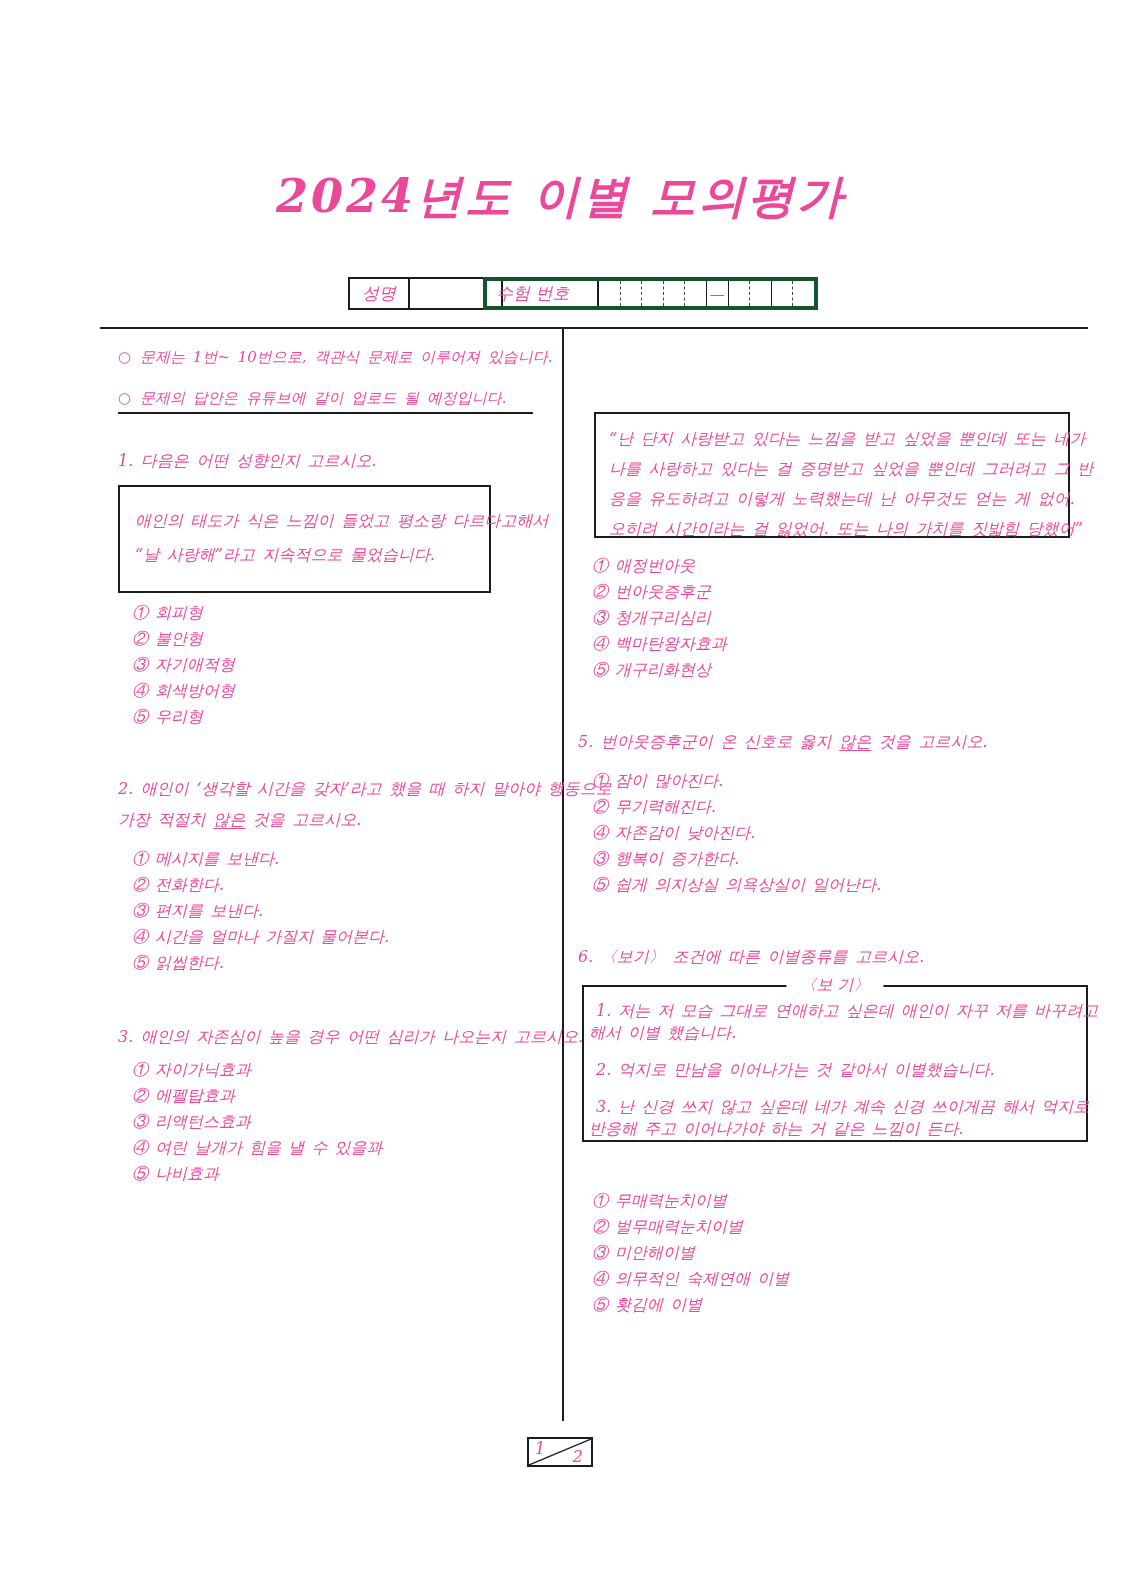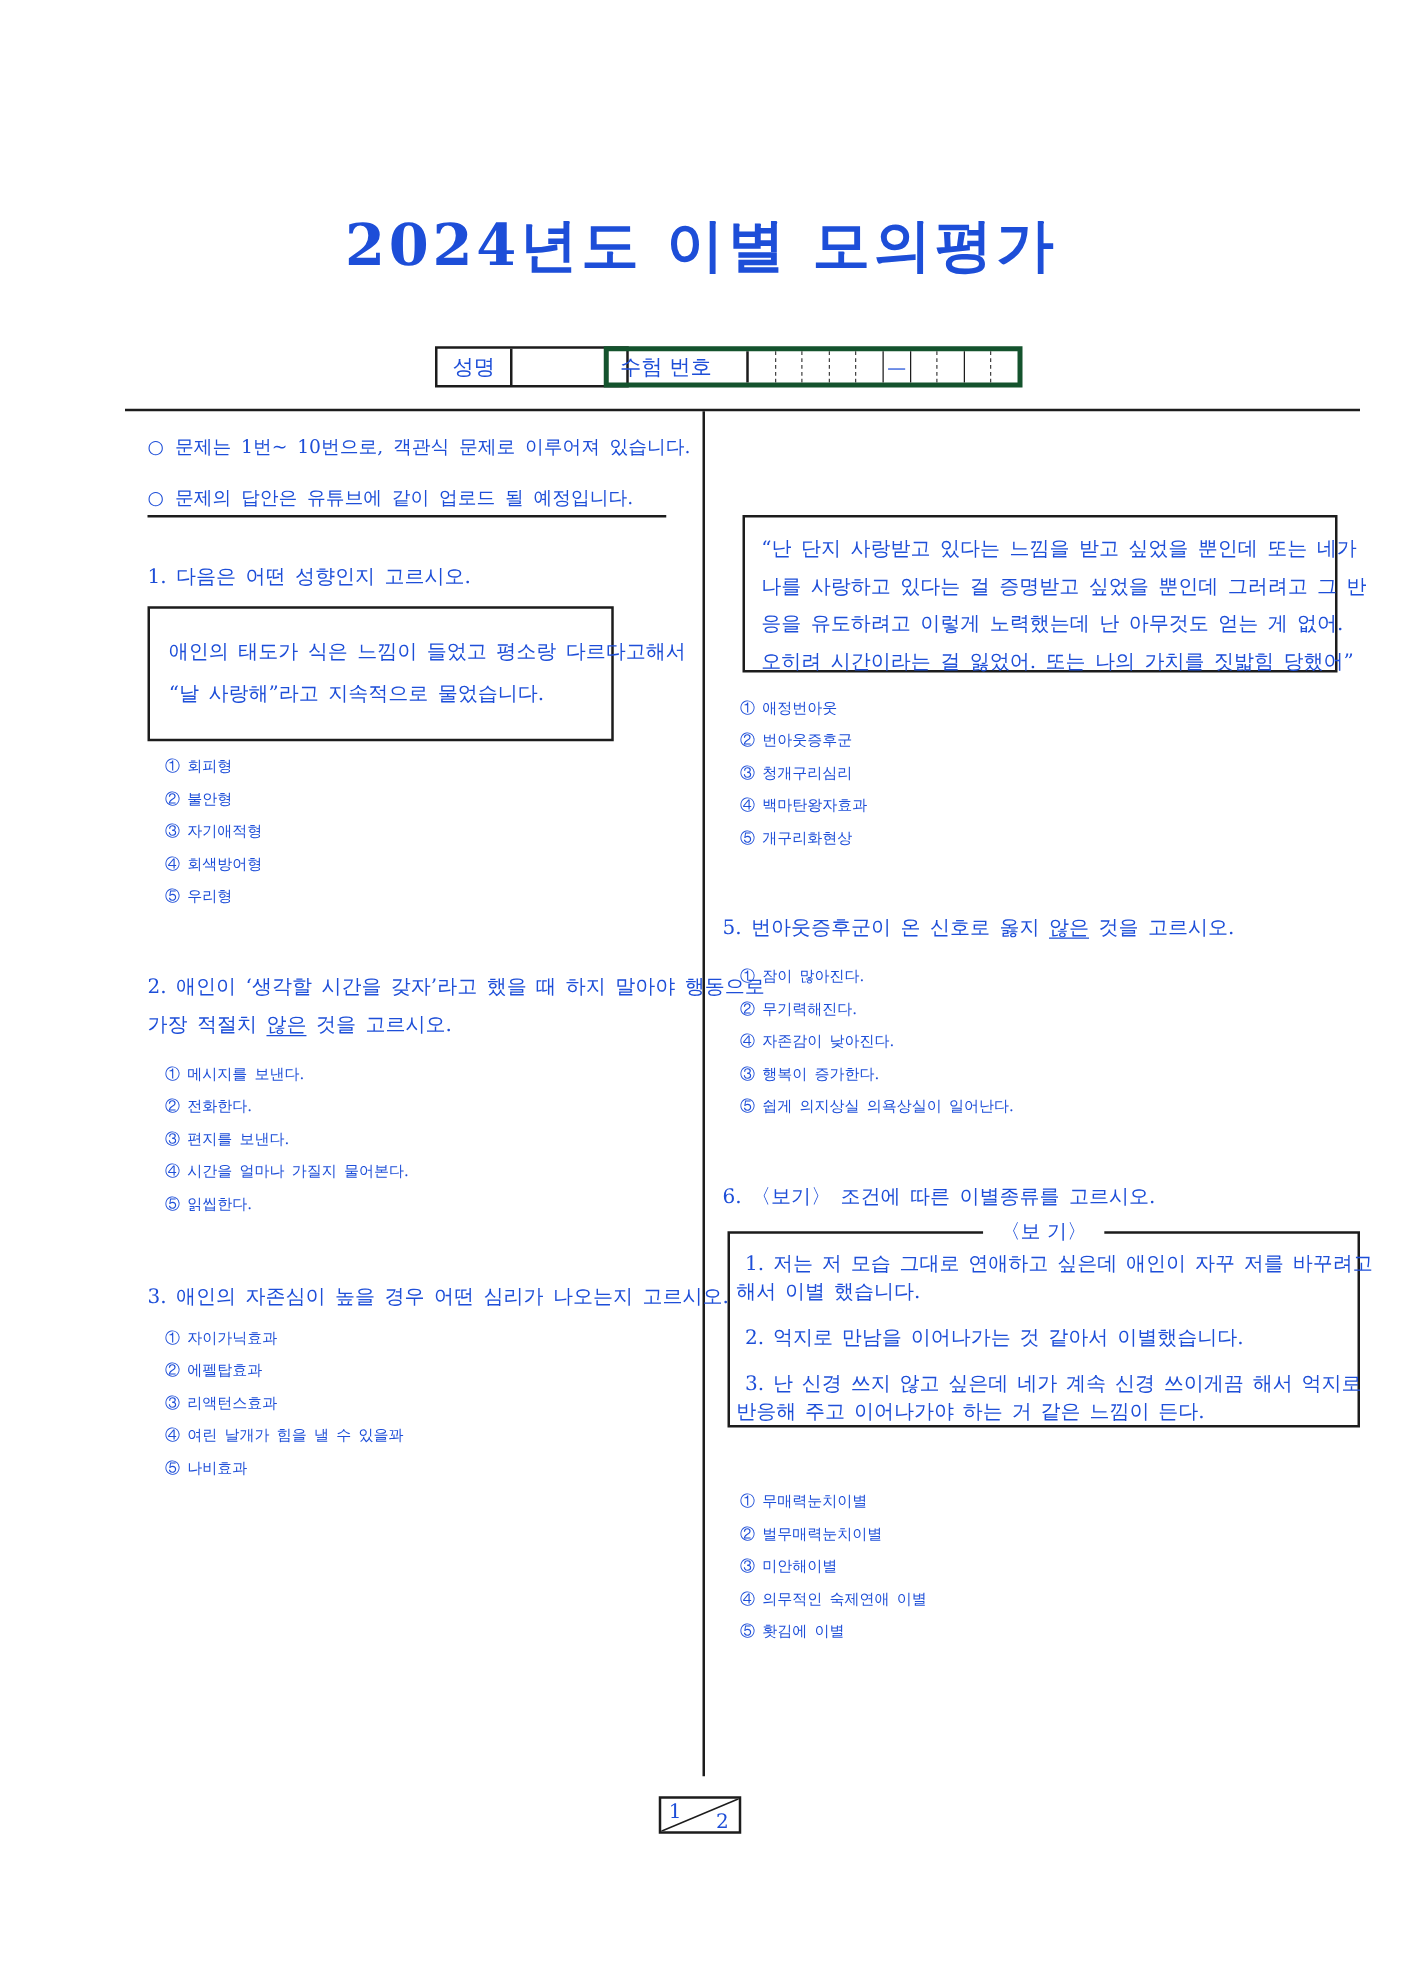--- a/index.html
+++ b/index.html
@@ -1,17 +1,17 @@
 <!DOCTYPE html>
 <html><head>
 <meta charset="utf-8">
 <style>
   html,body{margin:0;padding:0;background:#fff;}
   .page{position:relative;width:1122px;height:1587px;background:#ffffff;
-        color:#1d4ed8;font-family:"DejaVu Serif","Liberation Serif",serif;overflow:hidden;}
+        color:#ec4899;font-family:"DejaVu Serif","Liberation Serif",serif;overflow:hidden;font-style:italic;}
 
   .title{position:absolute;top:166px;left:0;width:100%;margin:0;text-align:center;
          font-size:46px;font-weight:700;letter-spacing:3px;}
 
   
   .name-box{position:absolute;left:300px;top:277px;width:155px;height:33px;
             border:2px solid #1c1c1c;display:flex;box-sizing:border-box;margin-left:48px;}
   .name-label{width:58px;border-right:2px solid #1c1c1c;display:flex;align-items:center;
               justify-content:center;font-size:17px;}
   .name-input{flex:1;}
@@ -38,21 +38,21 @@
   .q-title{font-size:16px;line-height:31px;white-space:nowrap;word-spacing:2.5px;}
   .uword{text-decoration:underline;text-underline-offset:3px;margin-top:16px;}
 
   .passage-box{border:2px solid #1c1c1c;box-sizing:border-box;background:#fff;}
   .q1box{width:373px;height:108px;padding:17px 0 0 15px;}
   .q1box .pline{line-height:34px;font-size:16px;white-space:nowrap;word-spacing:2.5px;}
   .q4box{left:16px;width:476px;height:126px;padding:10px 0 0 13px;}
   .q4box .pline{line-height:30px;font-size:16px;white-space:nowrap;word-spacing:2.5px;}
 
   .options{list-style:none;margin:0;padding:0 0 0 14px;}
-  .options li{line-height:26px;font-size:12px;white-space:nowrap;word-spacing:2px;}
+  .options li{line-height:26px;font-size:16px;white-space:nowrap;word-spacing:2px;}
 
   .boki-box{left:4px;width:506px;height:157px;border:2px solid #1c1c1c;box-sizing:border-box;
             padding:13px 6px 0 5px;font-size:16px;}
   .boki-label{position:absolute;top:-12px;left:50%;transform:translateX(-50%);
               background:#fff;padding:0 14px;font-size:16px;white-space:nowrap;}
   .bline{line-height:22px;white-space:nowrap;word-spacing:2px;}
   .bline.ind{padding-left:7px;}
   .bline.gap{margin-top:15px;}
 
   .page-num-box{position:absolute;left:527px;top:1437px;width:66px;height:30px;

